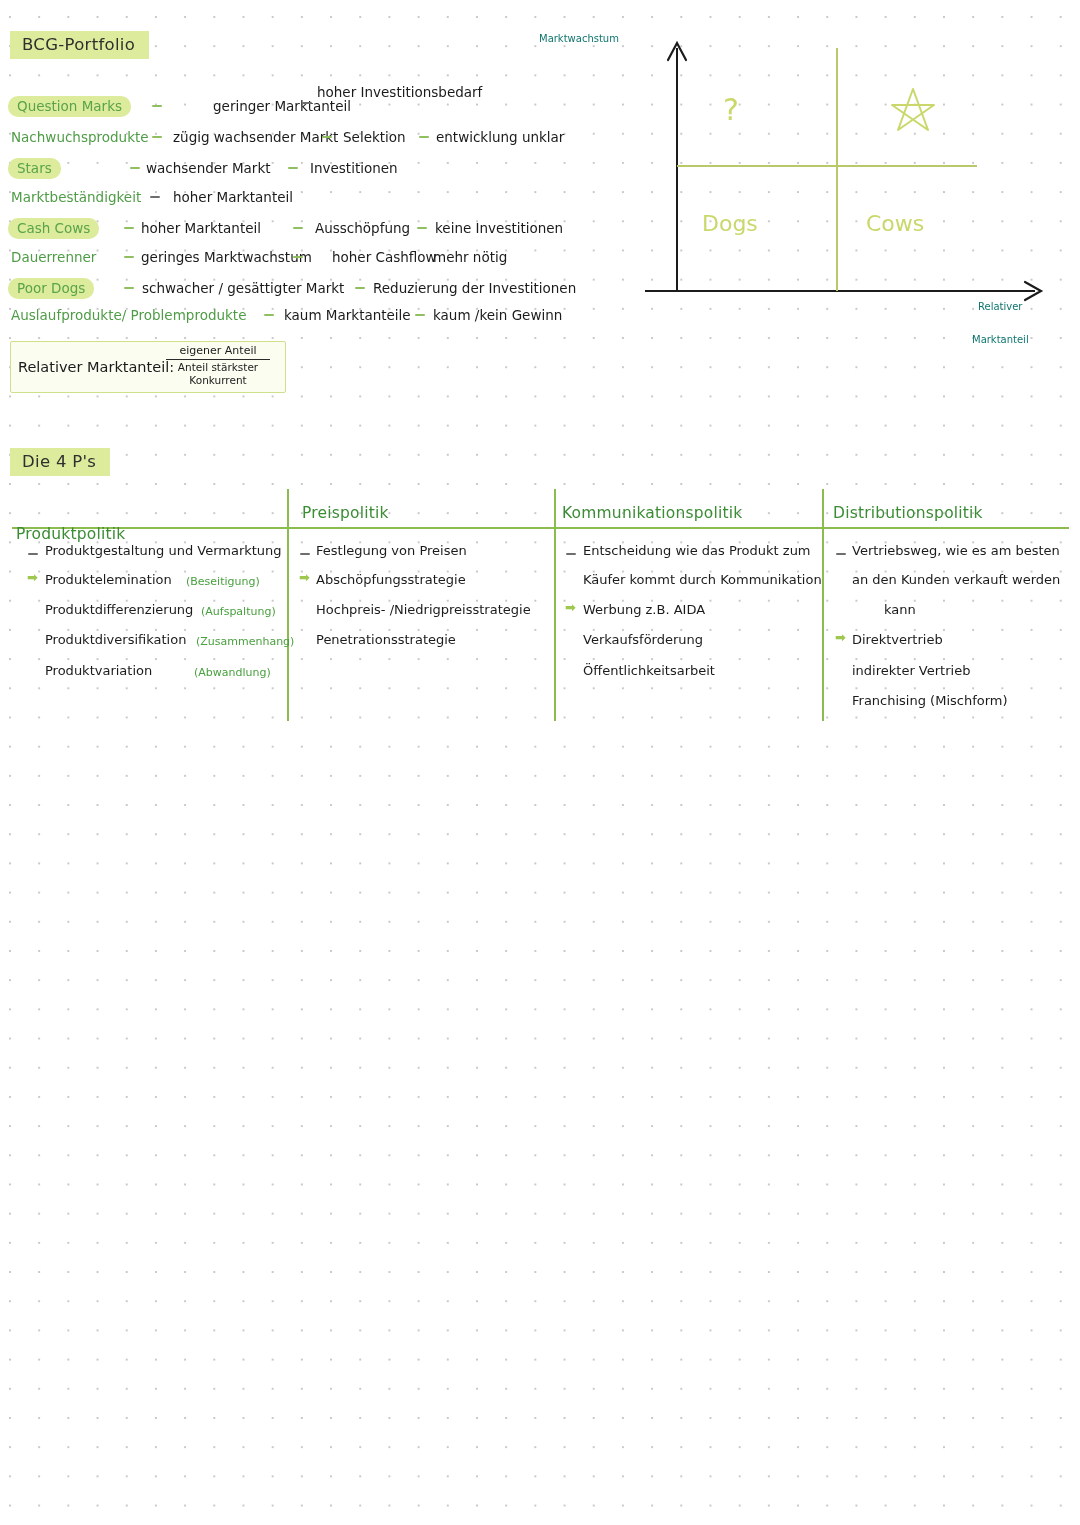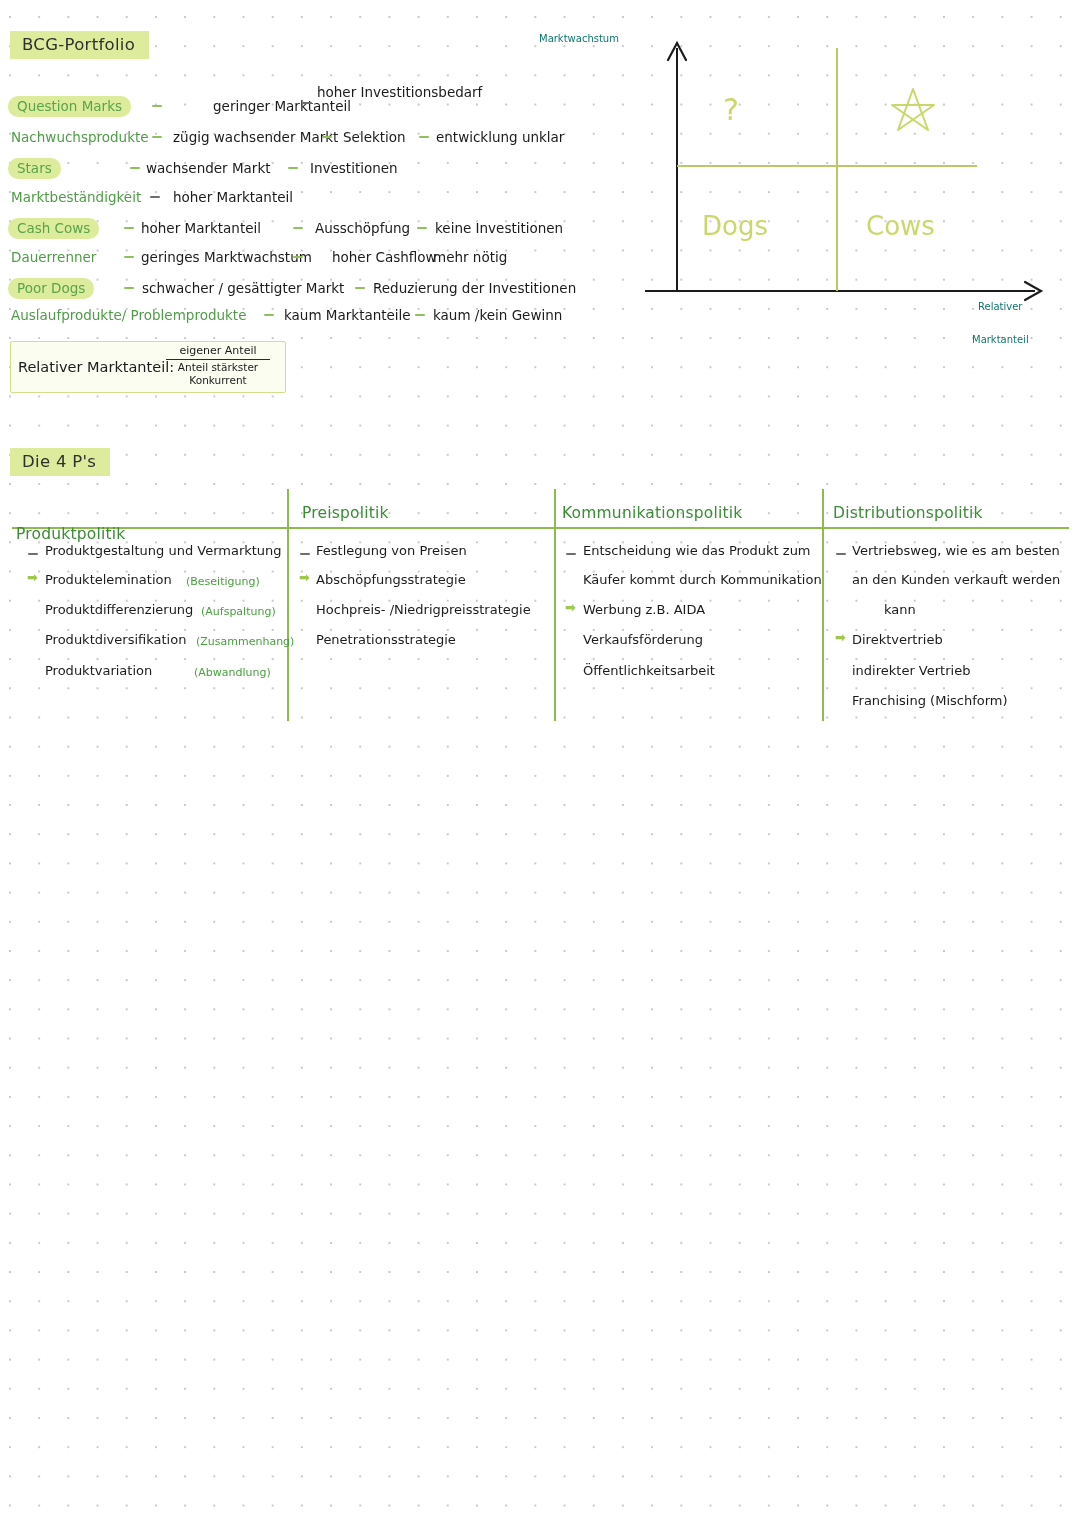--- a/index.html
+++ b/index.html
@@ -126,21 +126,21 @@
   }
 
   
   #matrix { position: absolute; left: 0; top: 0; width: 1080px; height: 430px; }
   .axis-line { position: absolute; background: #1b1b1b; }
   .quad-line { position: absolute; background: #b9c96a; }
 
   .quad-label {
     position: absolute;
     color: #cad86b;
-    font-size: 26px;
+    font-size: 22px;
     white-space: nowrap;
     font-family: "DejaVu Sans", sans-serif;
   }
   .axis-label {
     position: absolute;
     color: #0f766e;
     font-size: 10px;
     white-space: nowrap;
   }
 

